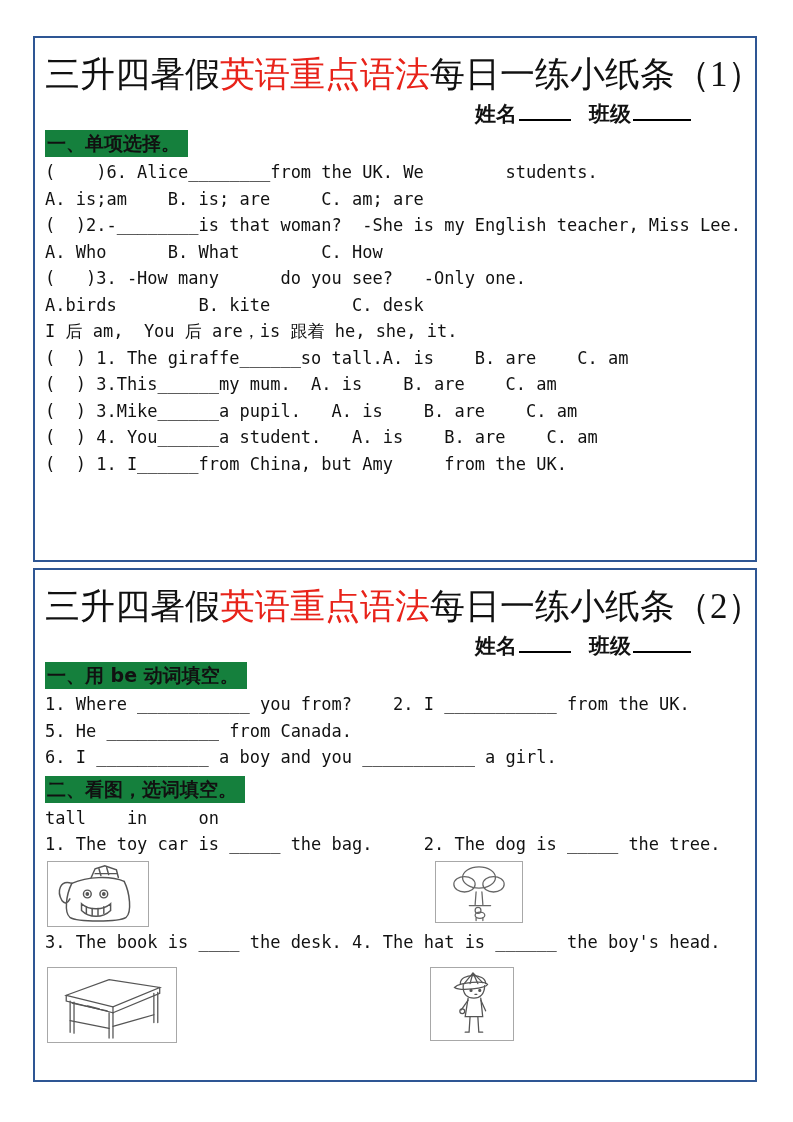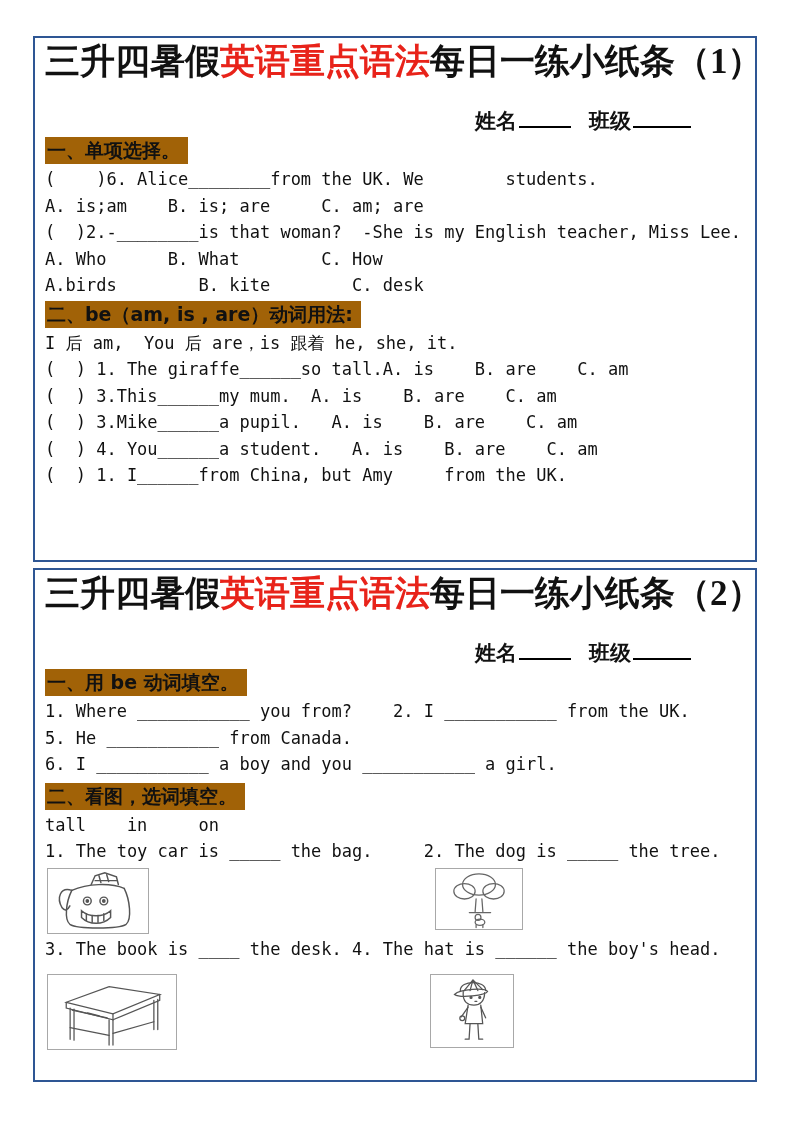--- a/index.html
+++ b/index.html
@@ -17,50 +17,51 @@
     border: 2px solid #2e5694;
     background: #fff;
     padding: 2px 8px 0 10px;
   }
   #sheet1 { top: 36px;  height: 526px; }
   #sheet2 { top: 568px; height: 514px; }
 
   .title {
     text-align: left;
     font-family: "Liberation Serif", serif;
-    font-weight: 700;
+    font-weight: 400;
     font-size: 35px;
     line-height: 44px;
+    margin-top: 13px;
     white-space: nowrap;
     color: #111;
   }
   .title .red { color: #e8231a; }
 
   .name-line {
     text-align: right;
     padding-right: 52px;
     font-family: "Liberation Serif", serif;
     font-weight: 700;
     font-size: 21px;
     line-height: 28px;
-    margin-top: 23px;
+    margin-top: 3px;
     color: #111;
   }
   .ublank {
     display: inline-block;
     width: 52px; height: 0.85em;
     border-bottom: 2px solid #000;
     margin: 0 4px 0 2px;
   }
   .ublank.wide { width: 58px; }
   .name-gap { display: inline-block; width: 14px; }
 
   .heading {
     display: inline-block;
-    background: #a16207;
+    background: #15803d;
     font-family: "DejaVu Sans", sans-serif;
     font-weight: 700;
     font-size: 19px;
     line-height: 24px;
     padding: 1px 8px 2px 2px;
     margin: 5px 0 2px 0;
     color: #111;
   }
   .heading.tight { margin-top: 2px; }
 
@@ -95,23 +96,23 @@
 <div class="sheet" id="sheet1">
   <div class="title"><span>三升四暑假</span><span class="red">英语重点语法</span><span>每日一练小纸条（1）</span></div>
 
   <div class="name-line"><span>姓名</span><span class="ublank"></span><span class="name-gap"></span><span>班级</span><span class="ublank wide"></span></div>
 
   <div><span class="heading tight">一、单项选择。</span></div>
   <div class="line">(    )6. Alice________from the UK. We        students.</div>
   <div class="line">A. is;am    B. is; are     C. am; are</div>
   <div class="line">(  )2.-________is that woman?  -She is my English teacher, Miss Lee.</div>
   <div class="line">A. Who      B. What        C. How</div>
+  <div class="line">(   )3. -How many      do you see?   -Only one.</div>
   <div class="line">A.birds        B. kite        C. desk</div>
 
-  <div><span class="heading tight">二、be（am, is , are）动词用法:</span></div>
   <div class="line">I 后 am,  You 后 are，is 跟着 he, she, it.</div>
   <div class="line">(  ) 1. The giraffe______so tall.A. is    B. are    C. am</div>
   <div class="line">(  ) 3.This______my mum.  A. is    B. are    C. am</div>
   <div class="line">(  ) 3.Mike______a pupil.   A. is    B. are    C. am</div>
   <div class="line">(  ) 4. You______a student.   A. is    B. are    C. am</div>
   <div class="line">(  ) 1. I______from China, but Amy     from the UK.</div>
 </div>
 
 <div class="sheet" id="sheet2">
   <div class="title"><span>三升四暑假</span><span class="red">英语重点语法</span><span>每日一练小纸条（2）</span></div>

